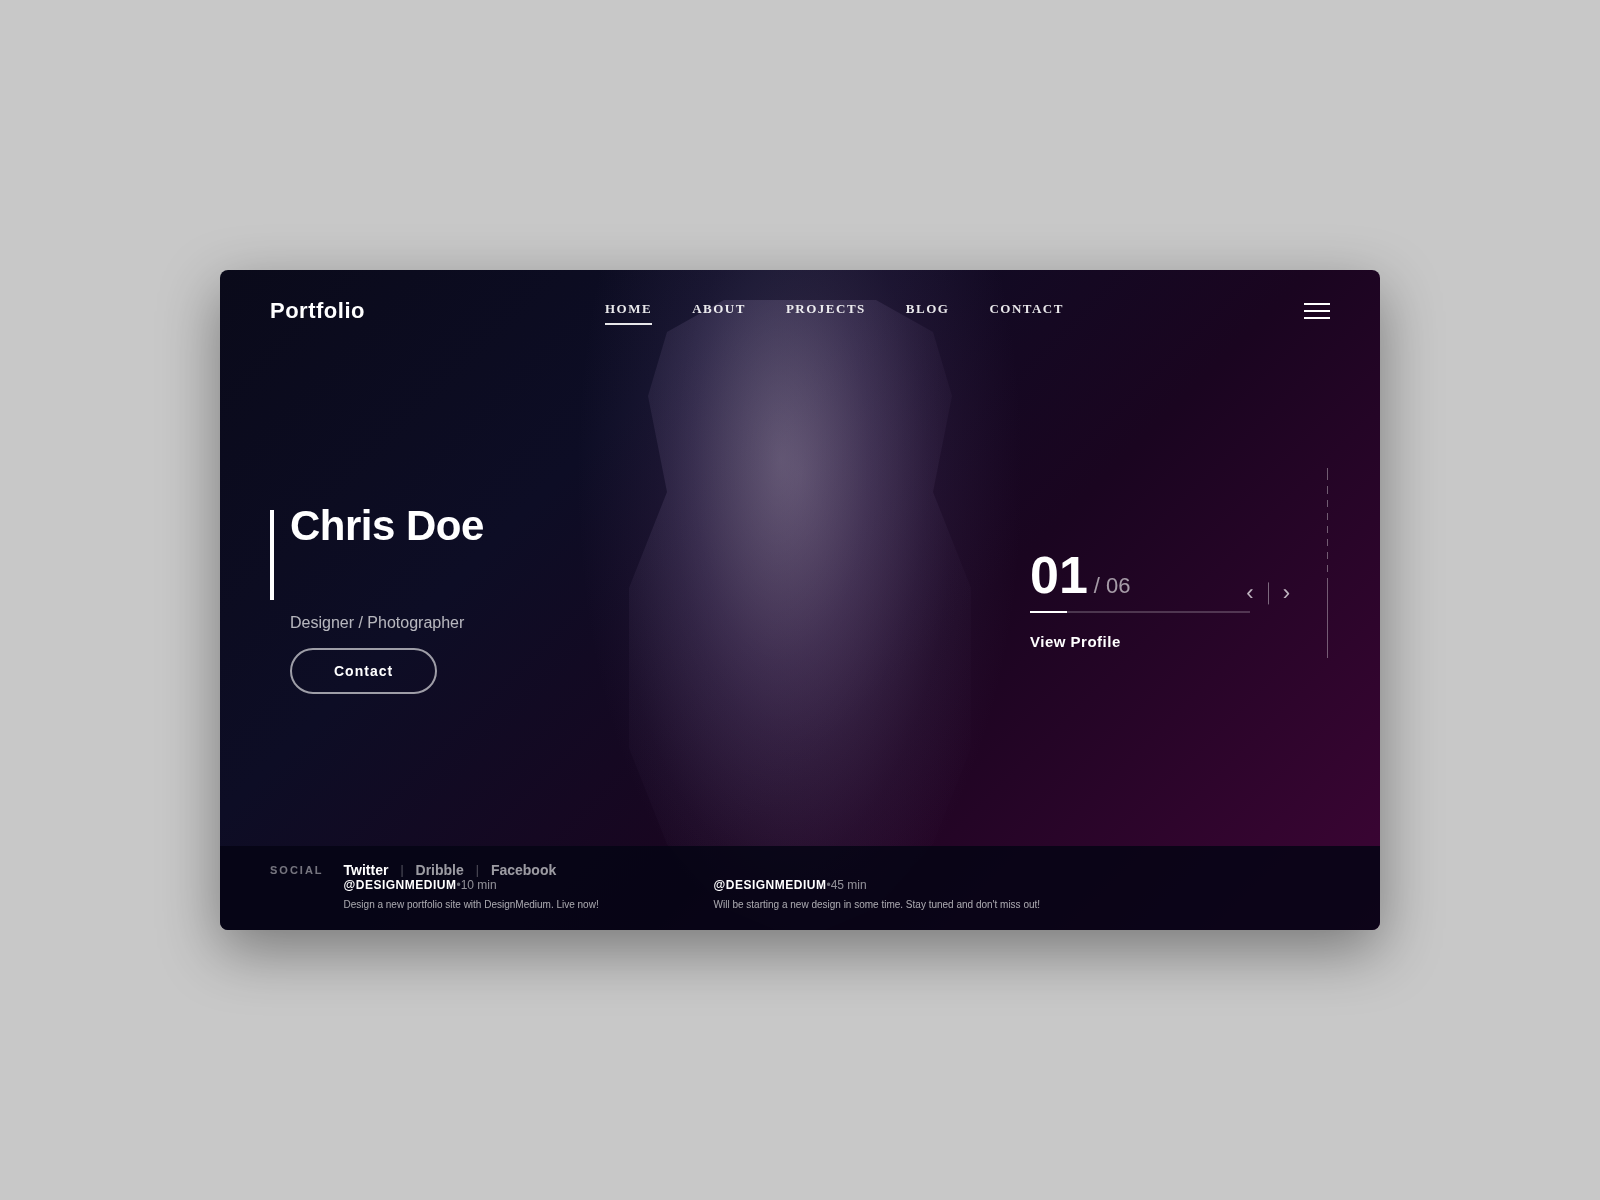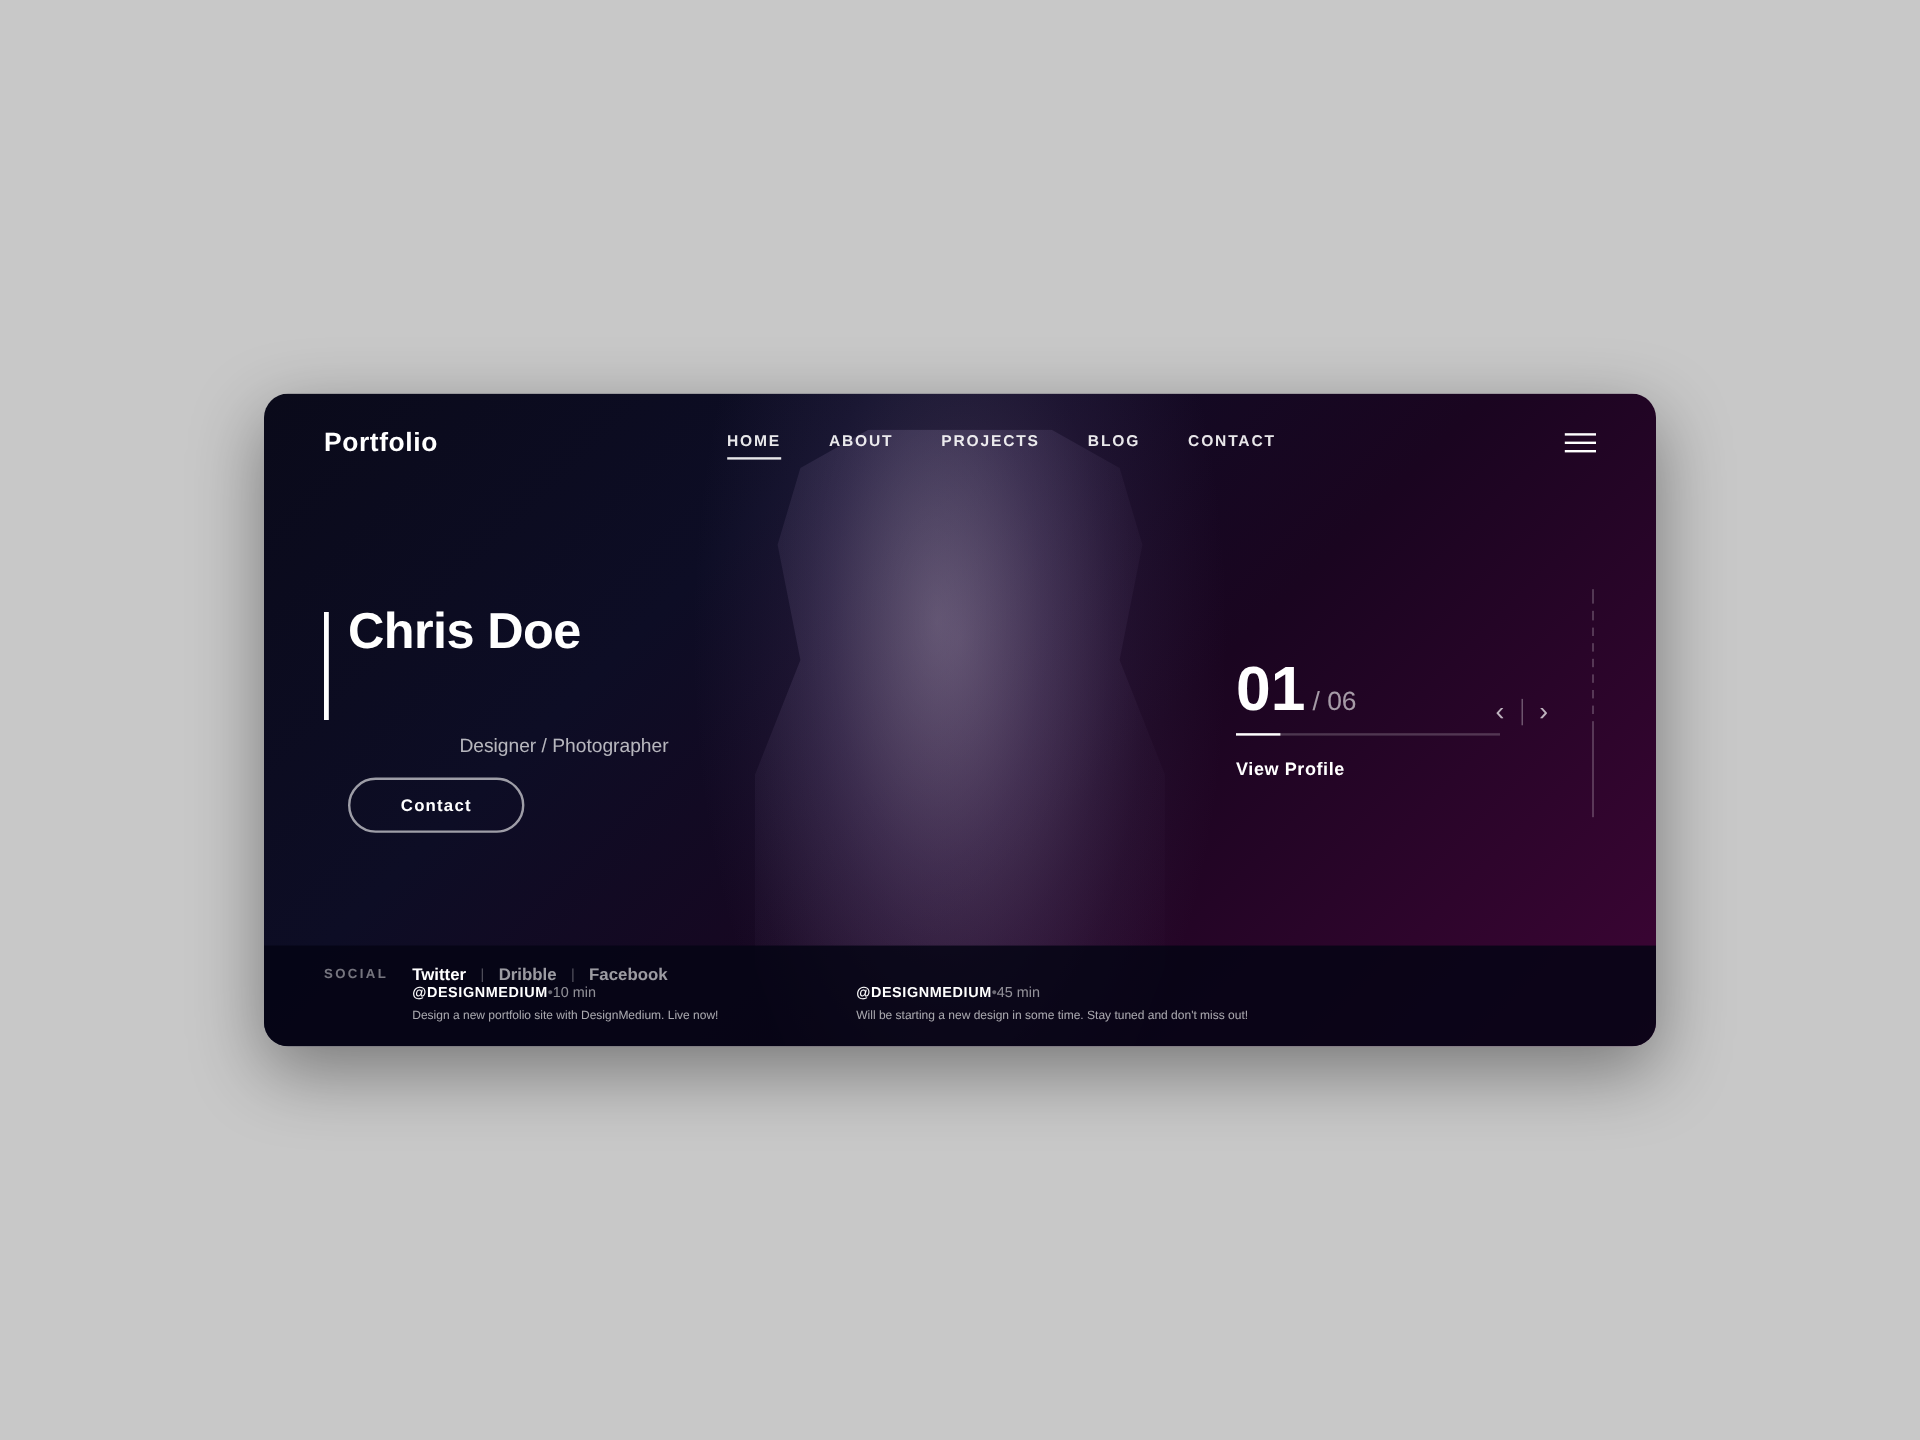--- a/index.html
+++ b/index.html
@@ -8,22 +8,22 @@
       background: #c8c8c8;
       display: flex;
       align-items: center;
       justify-content: center;
       min-height: 100vh;
       font-family: 'Arial', sans-serif;
     }
 
     .browser-window {
       width: 1160px;
-      height: 544px;
-      border-radius: 20px;
+      height: 660px;
+      border-radius: 8px;
       overflow: hidden;
       box-shadow: 0 20px 60px rgba(0,0,0,0.4);
       position: relative;
     }
 
     .hero {
       width: 100%;
       height: 100%;
       position: relative;
       background: linear-gradient(135deg, #0a0a1a 0%, #0d0d25 30%, #1a0520 60%, #3d0535 100%);
@@ -71,20 +71,21 @@
       color: #ffffff;
       font-size: 22px;
       font-weight: 800;
       letter-spacing: 0.5px;
       cursor: pointer;
     }
 
     .nav-links {
       display: flex;
       gap: 40px;
+      font-family: Liberation Serif, serif;
     }
 
     .nav-link {
       color: #ffffff;
       text-decoration: none;
       font-size: 13px;
       font-weight: 600;
       letter-spacing: 1.5px;
       cursor: pointer;
       opacity: 0.9;
@@ -153,21 +154,20 @@
       line-height: 1.05;
       letter-spacing: -0.5px;
     }
 
     .hero-title {
       color: rgba(255,255,255,0.7);
       font-size: 16px;
       font-weight: 400;
       margin-left: 20px;
       margin-bottom: 16px;
-      text-align: center;
     }
 
     .contact-btn {
       margin-left: 20px;
       display: inline-block;
       padding: 13px 42px;
       border: 2px solid rgba(255,255,255,0.6);
       border-radius: 30px;
       color: #ffffff;
       font-size: 14px;

